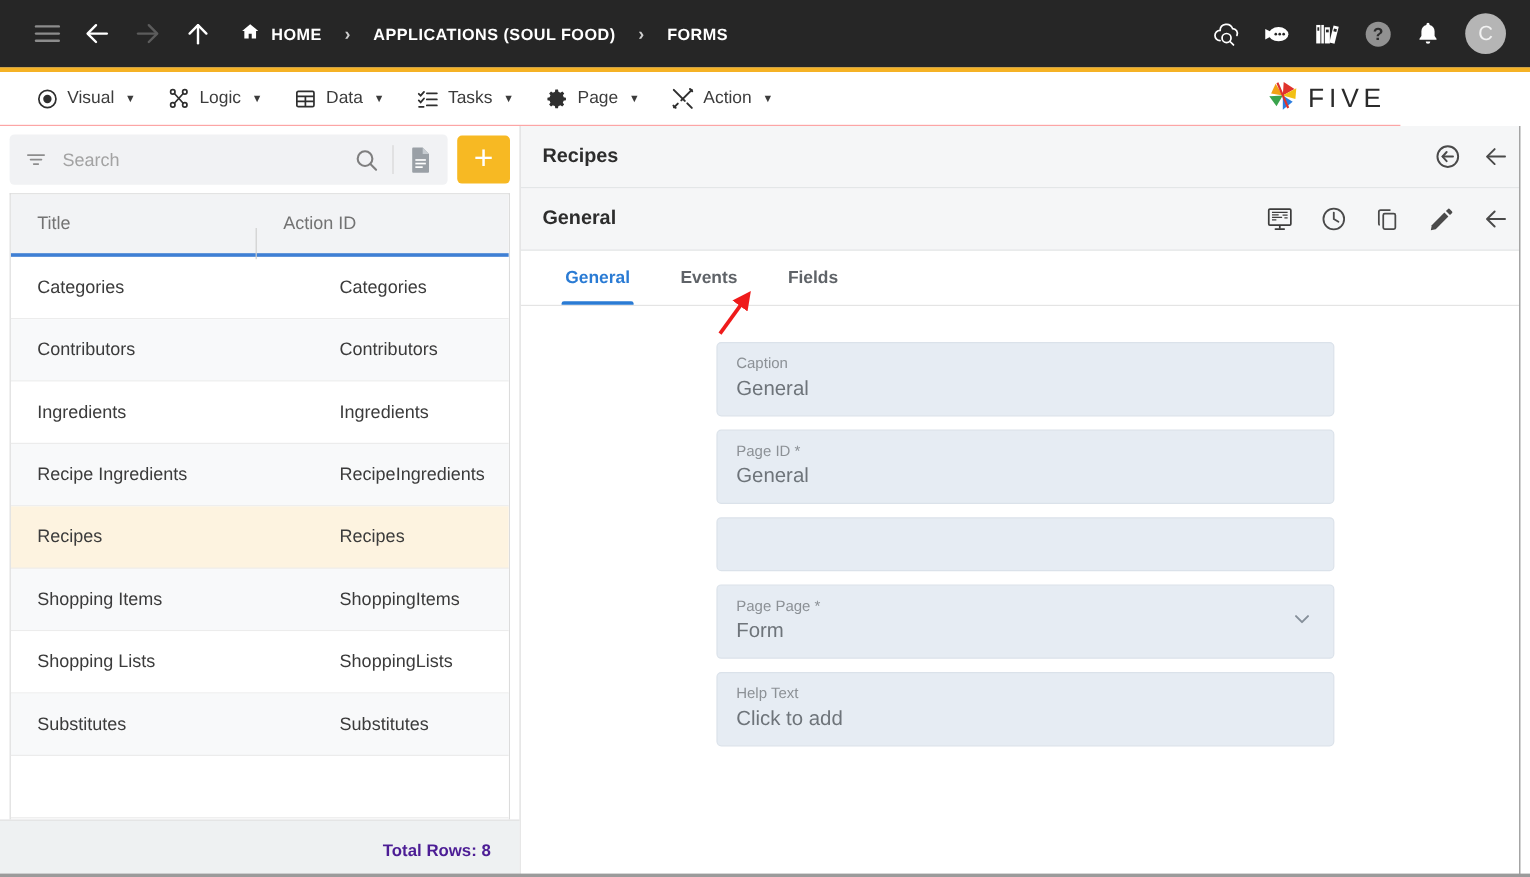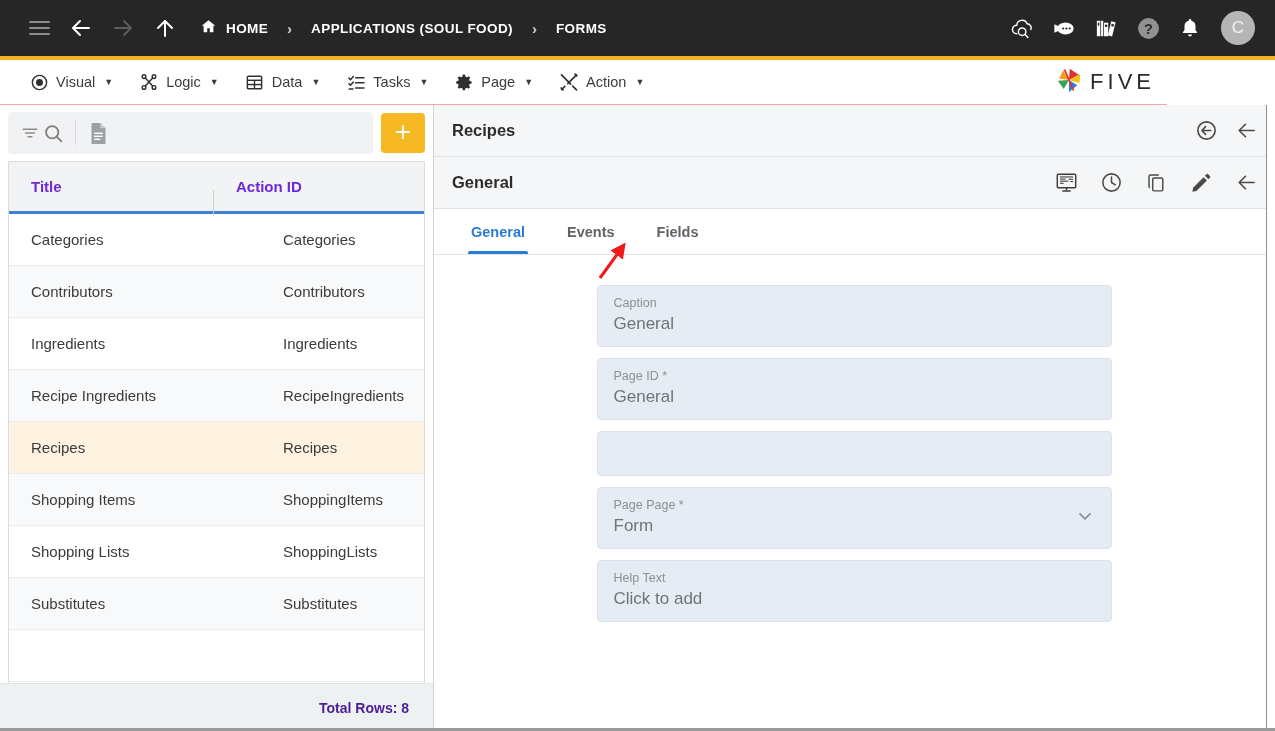--- a/index.html
+++ b/index.html
@@ -158,21 +158,21 @@
   }
   #grid-head {
     height: 52px;
     background: #f2f3f5;
     display: flex; align-items: center;
     border-bottom: 3px solid #3f7fd4;
     position: relative;
     flex: none;
   }
   #grid-head .hcell {
-    font-size: 15px; font-weight: bold; color: #6d28d9;
+    font-size: 15px; font-weight: normal; color: #737373;
     padding-left: 22px;
   }
   #grid-head .hcell.c1 { width: 205px; position: relative; }
   #grid-head .hcell.c1:after {
     content: ""; position: absolute; right: 0; top: 12px;
     width: 1px; height: 26px; background: #cfcfcf;
   }
   #grid-body { flex: 1; overflow: hidden; }
   .grid-row {
     height: 52px; display: flex; align-items: center;
@@ -499,20 +499,21 @@
 
     <div id="search-row">
       <div id="search-box">
         <span class="filter-icon">
           <svg width="18" height="18" viewBox="0 0 24 24" stroke="#8d8d8d" stroke-width="2" stroke-linecap="round">
               <line x1="3" y1="7" x2="21" y2="7"></line>
               <line x1="6" y1="12" x2="18" y2="12"></line>
               <line x1="9.5" y1="17" x2="14.5" y2="17"></line>
             </svg>
         </span>
+        <input id="search-input" type="text" value="" placeholder="Search" style="">
         <span class="search-go">
           <svg width="21" height="21" viewBox="0 0 24 24" fill="none" stroke="#7f7f7f" stroke-width="2" stroke-linecap="round">
               <circle cx="10.5" cy="10.5" r="7"></circle>
               <line x1="15.6" y1="15.6" x2="21" y2="21"></line>
             </svg>
         </span>
         <span class="sep-v"></span>
         <span class="doc-icon-btn">
           <svg width="21" height="23" viewBox="0 0 24 26" fill="#9aa0a6">
               <path d="M5 1h9l6 6v17a1 1 0 0 1-1 1H5a1 1 0 0 1-1-1V2a1 1 0 0 1 1-1z"></path>

